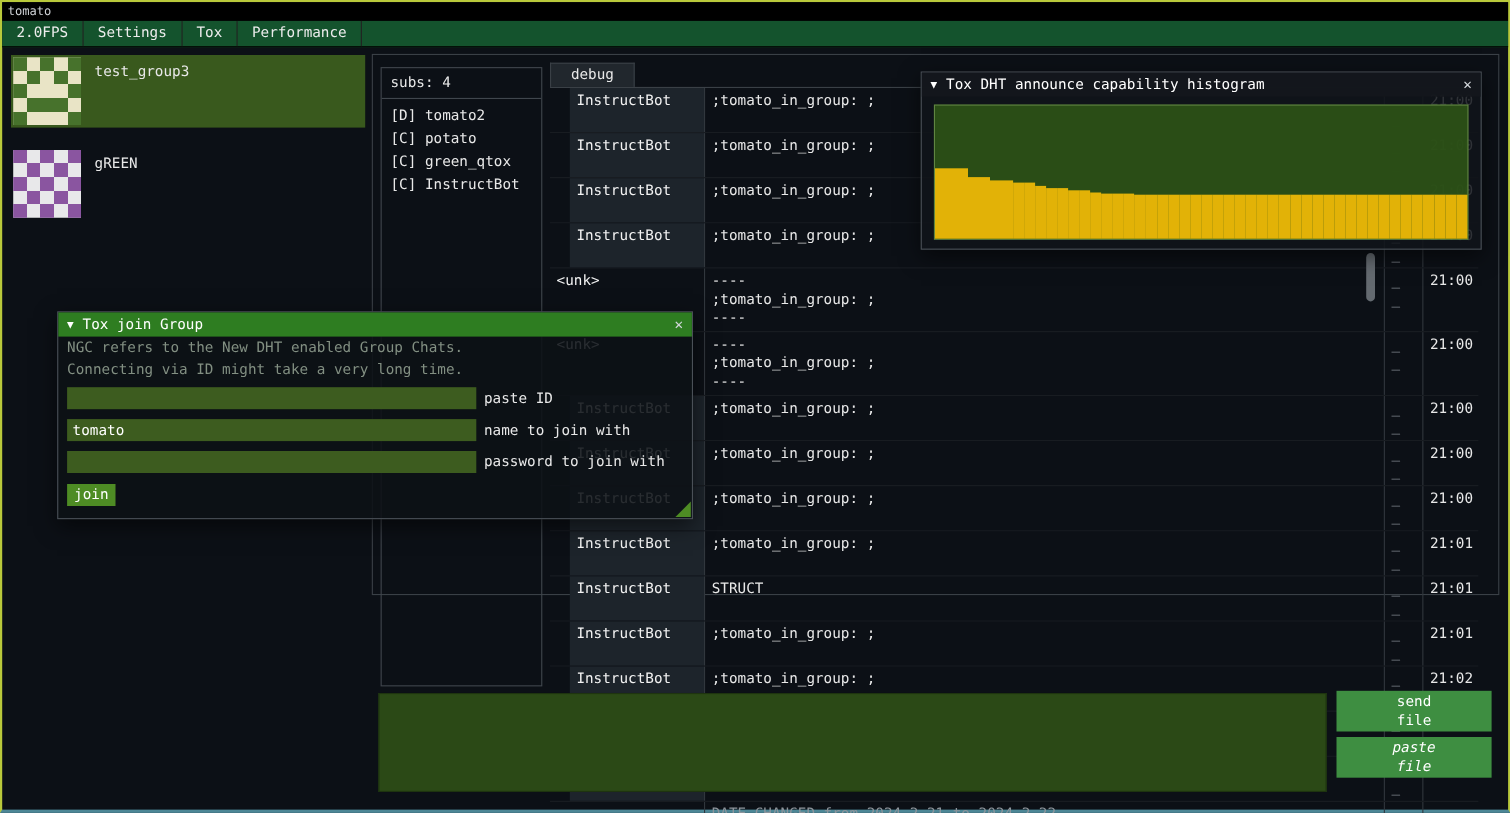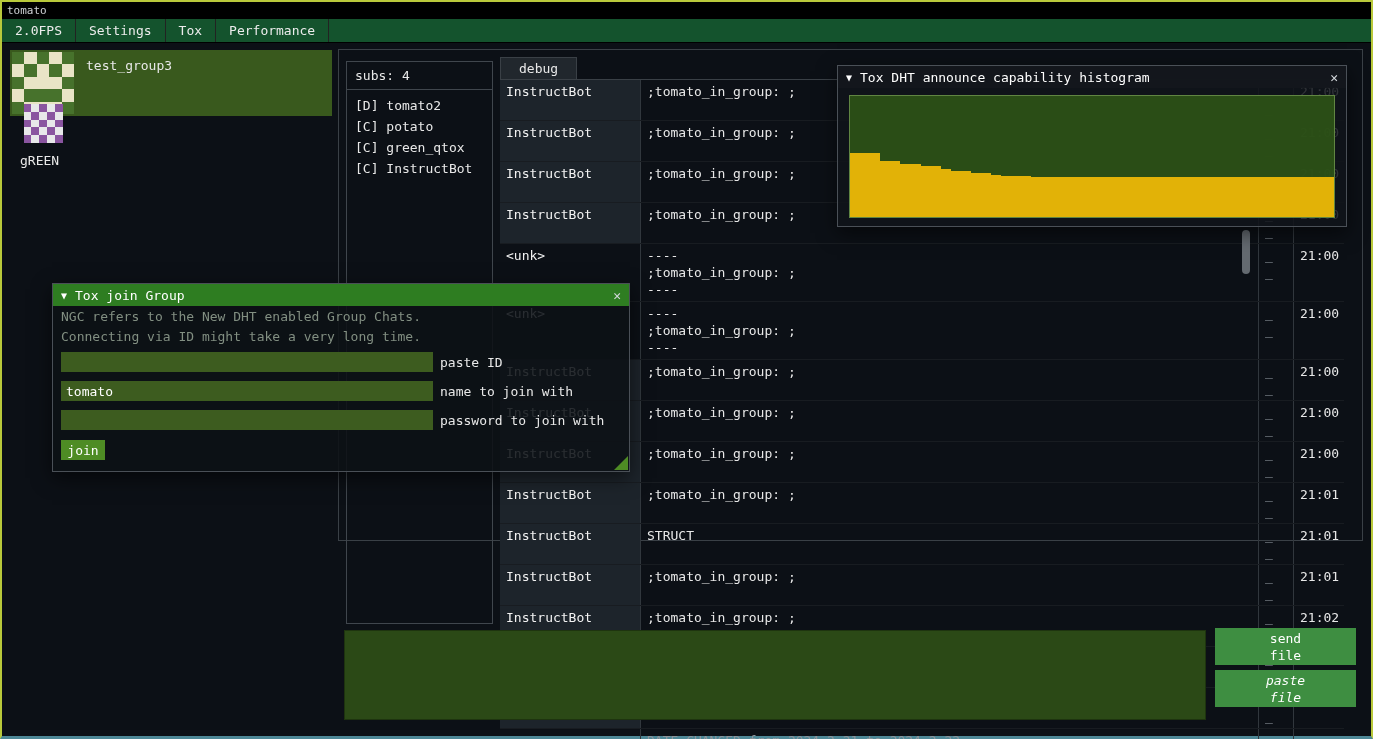--- a/index.html
+++ b/index.html
@@ -34,21 +34,21 @@
   .member-item { padding:2px 8px; line-height:17px; }
 
   .tab { position:absolute; left:161px; top:7px; height:22px; padding:0 18px; line-height:22px;
          background:#21272d; border:1px solid #3a4046; border-bottom:none; cursor:pointer; }
 
   .chat-table { position:absolute; left:161px; top:29px; width:844px; border-top:1px solid #3a4046; }
   .row { display:grid; grid-template-columns:140px 1fr 35px 51px; border-bottom:1px solid rgba(255,255,255,0.05); }
   .cell { padding:3px 6px; line-height:17px; }
   .cell.msg { white-space:pre-line; }
   .cell + .cell { border-left:1px solid #31373d; }
-  .row.instructbot .name { background:#1d242b; }
+  .row.instructbot .name { background:#1d242b;margin-left:18px; }
   .row.date { color:#8d949b; }
   .cell.flags { color:#9aa1a8; }
   .cell.name { color:#f2f2f2; }
 
   .scroll-thumb { position:absolute; left:1240px; top:228px; width:8px; height:44px;
                   background:#646a70; border-radius:4px; z-index:5; }
 
   .message-input { position:absolute; left:5px; top:580px; width:862px; height:90px;
                    background:#2b4916; border:1px solid #1e340f; color:#fff; font:inherit;
                    padding:6px; resize:none; }
@@ -108,21 +108,21 @@
       <rect x="1" y="1" width="1" height="1" fill="#47722c"></rect>
         <rect x="3" y="1" width="1" height="1" fill="#47722c"></rect>
       <rect x="0" y="2" width="1" height="1" fill="#47722c"></rect>
         <rect x="4" y="2" width="1" height="1" fill="#47722c"></rect>
       <rect x="1" y="3" width="3" height="1" fill="#47722c"></rect>
       <rect x="0" y="4" width="1" height="1" fill="#47722c"></rect>
         <rect x="4" y="4" width="1" height="1" fill="#47722c"></rect>
     </svg>
     <div class="contact-name">test_group3</div>
   </div>
-  <div class="contact" style="top:100px;flex-direction:column;">
+  <div class="contact" style="top:132px;">
     <svg class="avatar" viewBox="0 0 5 5" shape-rendering="crispEdges">
       <rect width="5" height="5" fill="#e8e8ea"></rect>
       <rect x="0" y="0" width="1" height="1" fill="#8a55a0"></rect>
         <rect x="2" y="0" width="1" height="1" fill="#8a55a0"></rect>
         <rect x="4" y="0" width="1" height="1" fill="#8a55a0"></rect>
       <rect x="1" y="1" width="1" height="1" fill="#8a55a0"></rect>
         <rect x="3" y="1" width="1" height="1" fill="#8a55a0"></rect>
       <rect x="0" y="2" width="1" height="1" fill="#8a55a0"></rect>
         <rect x="2" y="2" width="1" height="1" fill="#8a55a0"></rect>
         <rect x="4" y="2" width="1" height="1" fill="#8a55a0"></rect>

